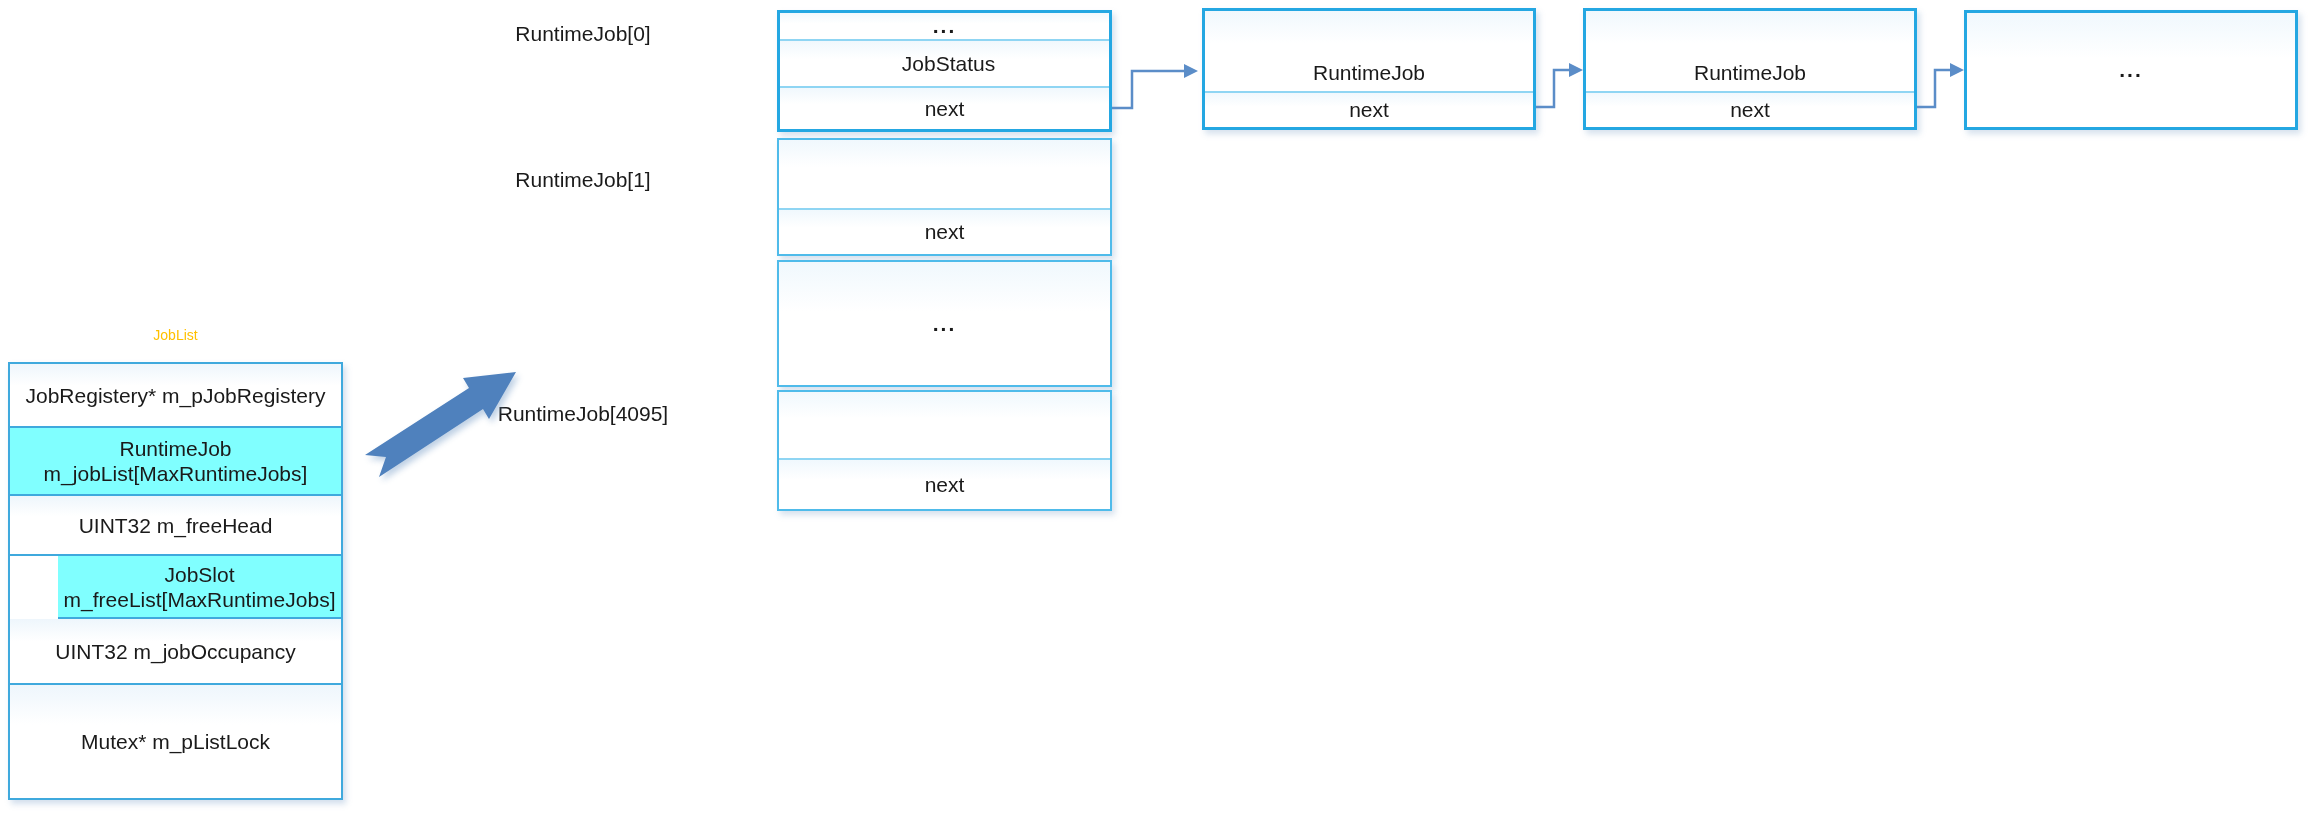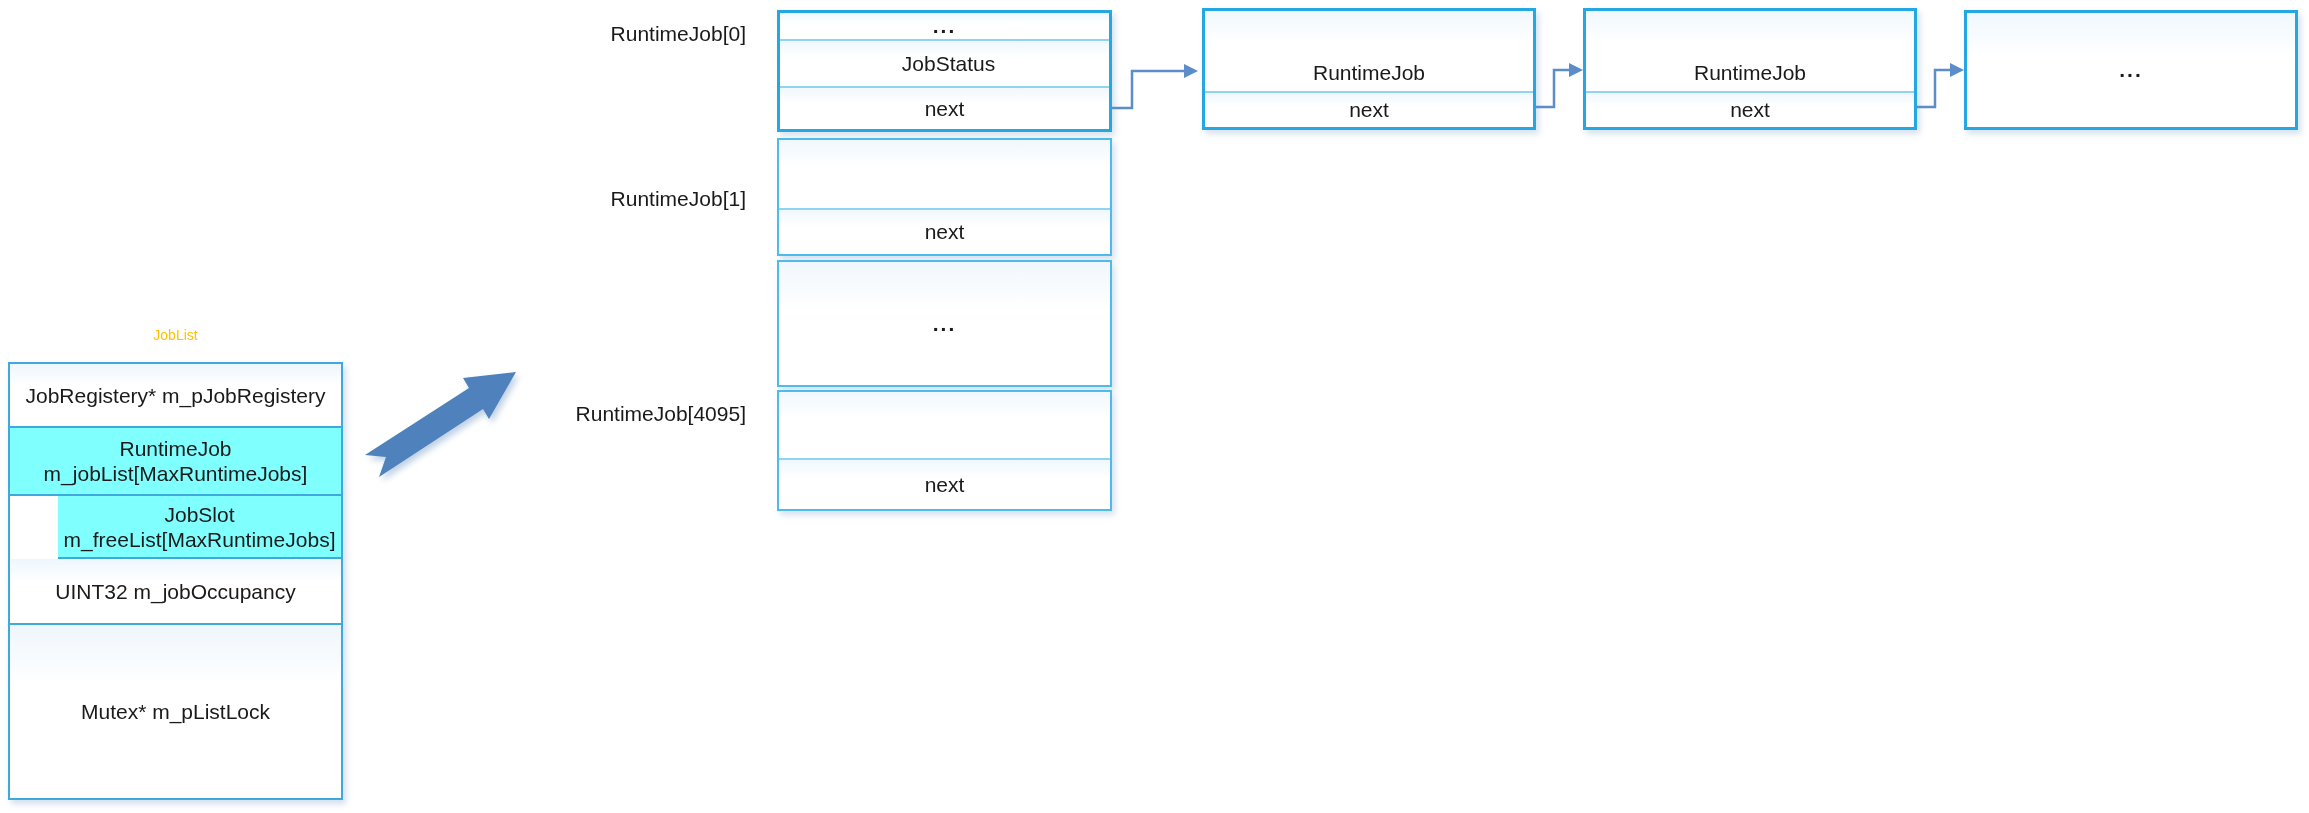--- a/index.html
+++ b/index.html
@@ -72,40 +72,43 @@
 
   
   .chain1{left:1202px;top:8px;width:334px;height:122px;}
   .chain2{left:1583px;top:8px;width:334px;height:122px;}
   .chain3{left:1964px;top:10px;width:334px;height:120px;}
   .chain1 .r1,.chain2 .r1{height:74px;}
 
   
   .array-label{
     left:420px;width:326px;height:26px;
-    font-size:21px;line-height:26px;text-align:right;
+    font-size:21px;line-height:26px;text-align:center;
   }
   .lab0{top:21px;}
-  .lab1{top:167px;margin-top:19px;}
+  .lab1{top:167px;}
   .lab2{top:401px;}
 
   svg.overlay{position:absolute;left:0;top:0;pointer-events:none;}
   .big-arrow{filter:drop-shadow(3px 4px 3px rgba(110,150,195,.45));}
 </style>
 </head>
 <body>
 
 <div class="abs struct-title">JobList</div>
 <div class="abs struct-table">
     <div class="lrow" style="height: 62px;">
       <div>JobRegistery* m_pJobRegistery</div>
     </div>
     <div class="lrow hl" style="height: 66px;">
       <div>RuntimeJob</div>
       <div>m_jobList[MaxRuntimeJobs]</div>
+    </div>
+    <div class="lrow" style="height: 58px;">
+      <div>UINT32 m_freeHead</div>
     </div>
     <div class="lrow hl" style="height: 61px; margin-left: 48px;">
       <div>JobSlot</div>
       <div>m_freeList[MaxRuntimeJobs]</div>
     </div>
     <div class="lrow" style="height: 64px;">
       <div>UINT32 m_jobOccupancy</div>
     </div>
     <div class="lrow">
       <div>Mutex* m_pListLock</div>

